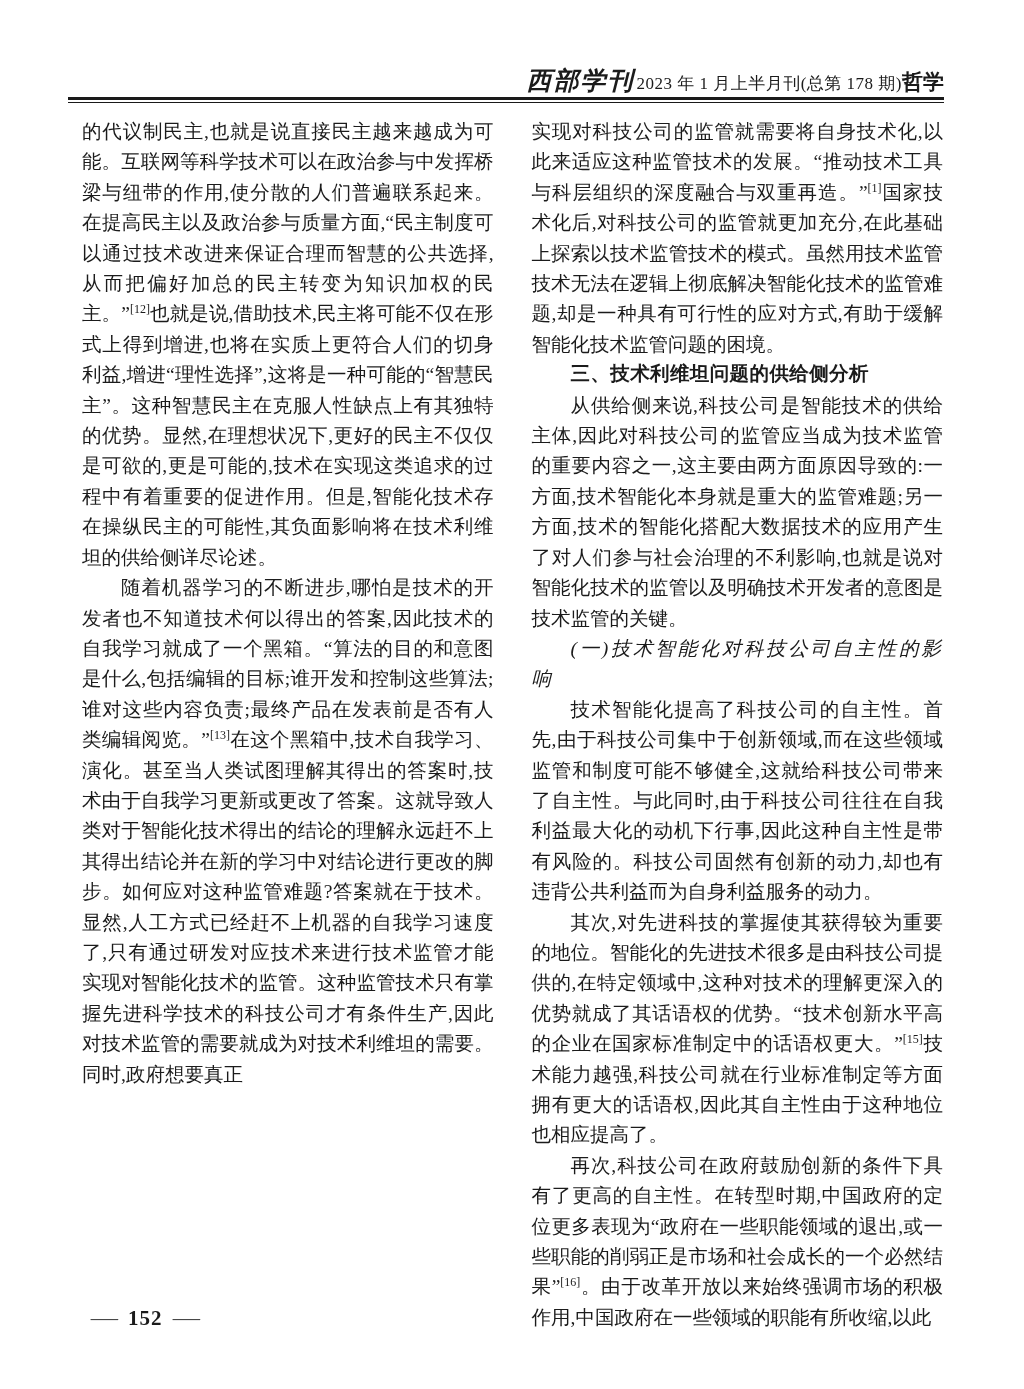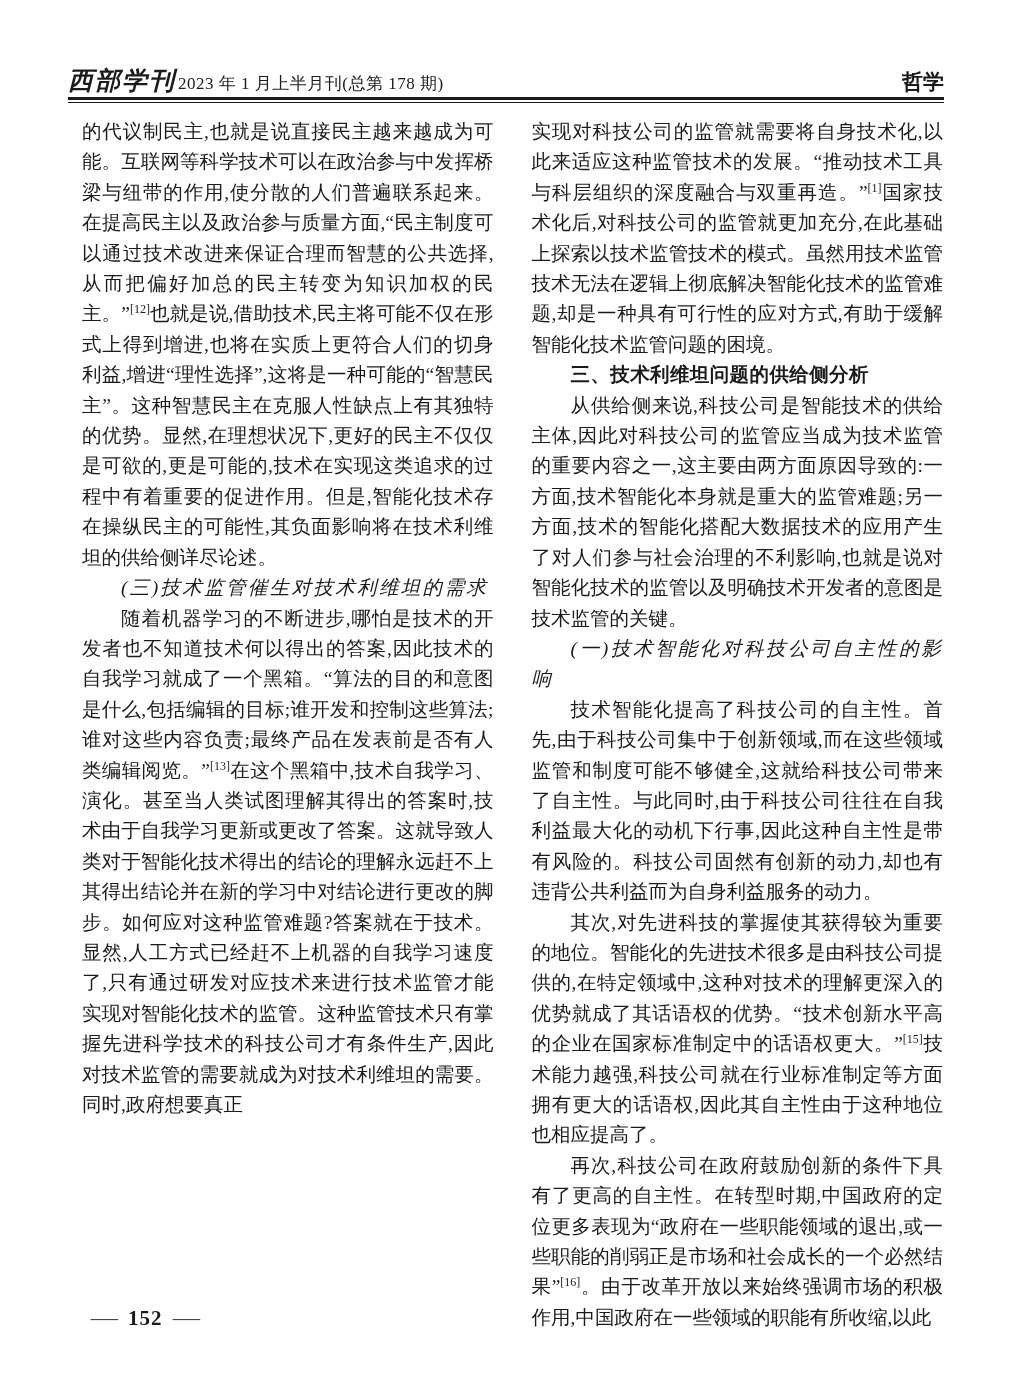--- a/index.html
+++ b/index.html
@@ -18,21 +18,21 @@
     color: #1b1b1b;
   }
   
   .header {
     position: absolute;
     top: 64px;
     left: 68px;
     right: 80px;
     height: 32px;
     display: flex;
-    justify-content: space-between;
+    justify-content: flex-end;
     align-items: baseline;
   }
   .header-left {
     display: flex;
     align-items: baseline;
   }
   .journal-logo {
     font-size: 25px;
     font-weight: bold;
     font-style: italic;
@@ -82,20 +82,21 @@
   .column p.heading-kai {
     text-indent: 2em;
     font-style: italic;
     letter-spacing: 0.12em;
     font-weight: 500;
   }
   .column p.heading-bold {
     text-indent: 2em;
     font-weight: bold;
     letter-spacing: 0.02em;
+    font-family: Liberation Mono, monospace;
   }
   .column sup {
     font-size: 12px;
     line-height: 0;
     vertical-align: 7px;
     letter-spacing: 0;
   }
   
   .footer {
     position: absolute;
@@ -123,21 +124,20 @@
   </div>
 
   <div class="rule">
     <div class="thick"></div>
     <div class="thin"></div>
   </div>
 
   <div class="columns">
     <div class="column">
         <p class="body">的代议制民主,也就是说直接民主越来越成为可能。互联网等科学技术可以在政治参与中发挥桥梁与纽带的作用,使分散的人们普遍联系起来。在提高民主以及政治参与质量方面,“民主制度可以通过技术改进来保证合理而智慧的公共选择,从而把偏好加总的民主转变为知识加权的民主。”<sup>[12]</sup>也就是说,借助技术,民主将可能不仅在形式上得到增进,也将在实质上更符合人们的切身利益,增进“理性选择”,这将是一种可能的“智慧民主”。这种智慧民主在克服人性缺点上有其独特的优势。显然,在理想状况下,更好的民主不仅仅是可欲的,更是可能的,技术在实现这类追求的过程中有着重要的促进作用。但是,智能化技术存在操纵民主的可能性,其负面影响将在技术利维坦的供给侧详尽论述。</p>
-        <p class="heading-kai">(三)技术监管催生对技术利维坦的需求</p>
         <p class="body indent">随着机器学习的不断进步,哪怕是技术的开发者也不知道技术何以得出的答案,因此技术的自我学习就成了一个黑箱。“算法的目的和意图是什么,包括编辑的目标;谁开发和控制这些算法;谁对这些内容负责;最终产品在发表前是否有人类编辑阅览。”<sup>[13]</sup>在这个黑箱中,技术自我学习、演化。甚至当人类试图理解其得出的答案时,技术由于自我学习更新或更改了答案。这就导致人类对于智能化技术得出的结论的理解永远赶不上其得出结论并在新的学习中对结论进行更改的脚步。如何应对这种监管难题?答案就在于技术。显然,人工方式已经赶不上机器的自我学习速度了,只有通过研发对应技术来进行技术监管才能实现对智能化技术的监管。这种监管技术只有掌握先进科学技术的科技公司才有条件生产,因此对技术监管的需要就成为对技术利维坦的需要。同时,政府想要真正</p>
       </div>
     <div class="column">
         <p class="body">实现对科技公司的监管就需要将自身技术化,以此来适应这种监管技术的发展。“推动技术工具与科层组织的深度融合与双重再造。”<sup>[1]</sup>国家技术化后,对科技公司的监管就更加充分,在此基础上探索以技术监管技术的模式。虽然用技术监管技术无法在逻辑上彻底解决智能化技术的监管难题,却是一种具有可行性的应对方式,有助于缓解智能化技术监管问题的困境。</p>
         <p class="heading-bold">三、技术利维坦问题的供给侧分析</p>
         <p class="body indent">从供给侧来说,科技公司是智能技术的供给主体,因此对科技公司的监管应当成为技术监管的重要内容之一,这主要由两方面原因导致的:一方面,技术智能化本身就是重大的监管难题;另一方面,技术的智能化搭配大数据技术的应用产生了对人们参与社会治理的不利影响,也就是说对智能化技术的监管以及明确技术开发者的意图是技术监管的关键。</p>
         <p class="heading-kai">(一)技术智能化对科技公司自主性的影响</p>
         <p class="body indent">技术智能化提高了科技公司的自主性。首先,由于科技公司集中于创新领域,而在这些领域监管和制度可能不够健全,这就给科技公司带来了自主性。与此同时,由于科技公司往往在自我利益最大化的动机下行事,因此这种自主性是带有风险的。科技公司固然有创新的动力,却也有违背公共利益而为自身利益服务的动力。</p>
         <p class="body indent">其次,对先进科技的掌握使其获得较为重要的地位。智能化的先进技术很多是由科技公司提供的,在特定领域中,这种对技术的理解更深入的优势就成了其话语权的优势。“技术创新水平高的企业在国家标准制定中的话语权更大。”<sup>[15]</sup>技术能力越强,科技公司就在行业标准制定等方面拥有更大的话语权,因此其自主性由于这种地位也相应提高了。</p>
         <p class="body indent">再次,科技公司在政府鼓励创新的条件下具有了更高的自主性。在转型时期,中国政府的定位更多表现为“政府在一些职能领域的退出,或一些职能的削弱正是市场和社会成长的一个必然结果”<sup>[16]</sup>。由于改革开放以来始终强调市场的积极作用,中国政府在一些领域的职能有所收缩,以此</p>

